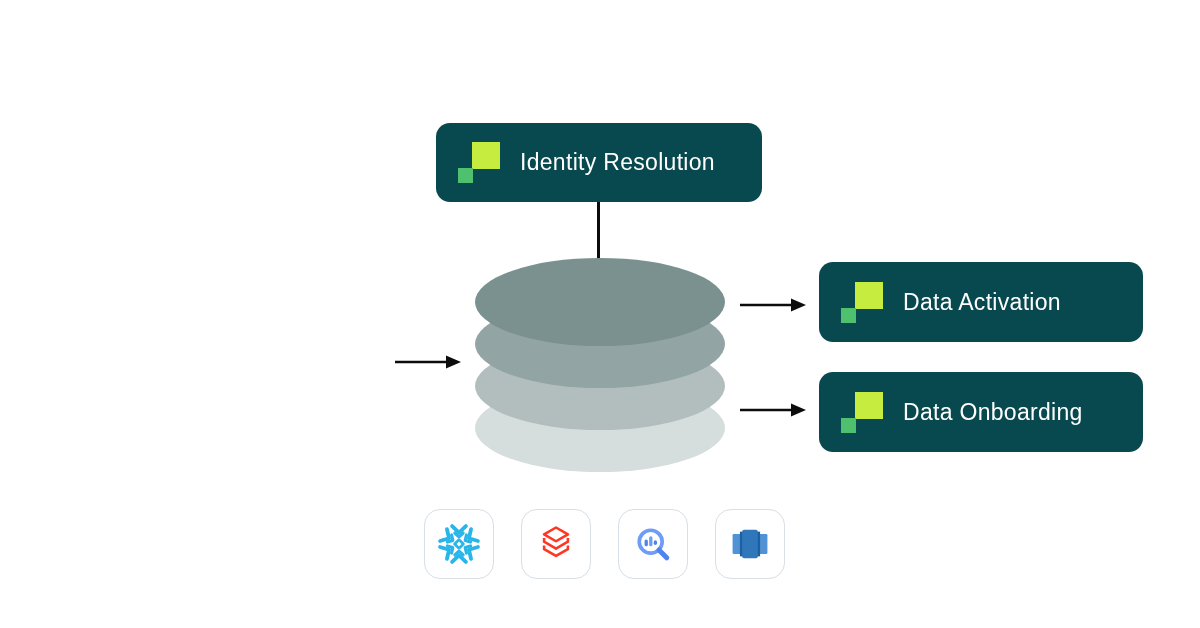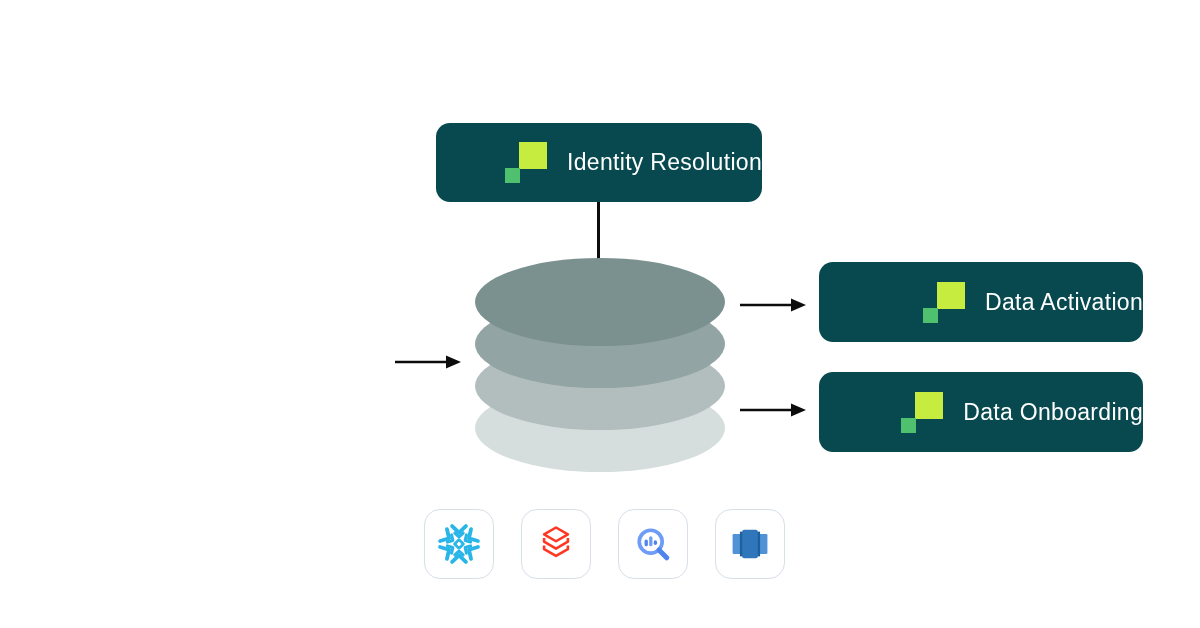--- a/index.html
+++ b/index.html
@@ -3,21 +3,21 @@
 <meta charset="utf-8">
 <style>
   html,body{margin:0;padding:0;background:#ffffff;}
   .canvas{
     position:relative;width:1200px;height:628px;background:#ffffff;
     font-family:"Liberation Sans",sans-serif;overflow:hidden;
   }
   .node{
     position:absolute;display:flex;align-items:center;
     background:#07494e;border-radius:14px;height:79px;
-    padding-left:22px;box-sizing:border-box;justify-content:flex-end;
+    padding-left:22px;box-sizing:border-box;
   }
   .node-label{
     color:#ffffff;font-size:23px;font-weight:500;letter-spacing:.3px;
     margin-left:20px;white-space:nowrap;
   }
   .logo{position:relative;width:42px;height:41px;flex:0 0 auto;}
   .logo .sq-large{position:absolute;left:14px;top:0;width:28px;height:27px;background:#c6ec3f;}
   .logo .sq-small{position:absolute;left:0;top:26px;width:15px;height:15px;background:#4fc06e;}
   .vline{position:absolute;left:597px;top:202px;width:3px;height:57px;background:#0c0c0c;}
   .arrow{position:absolute;width:66px;height:16px;}

